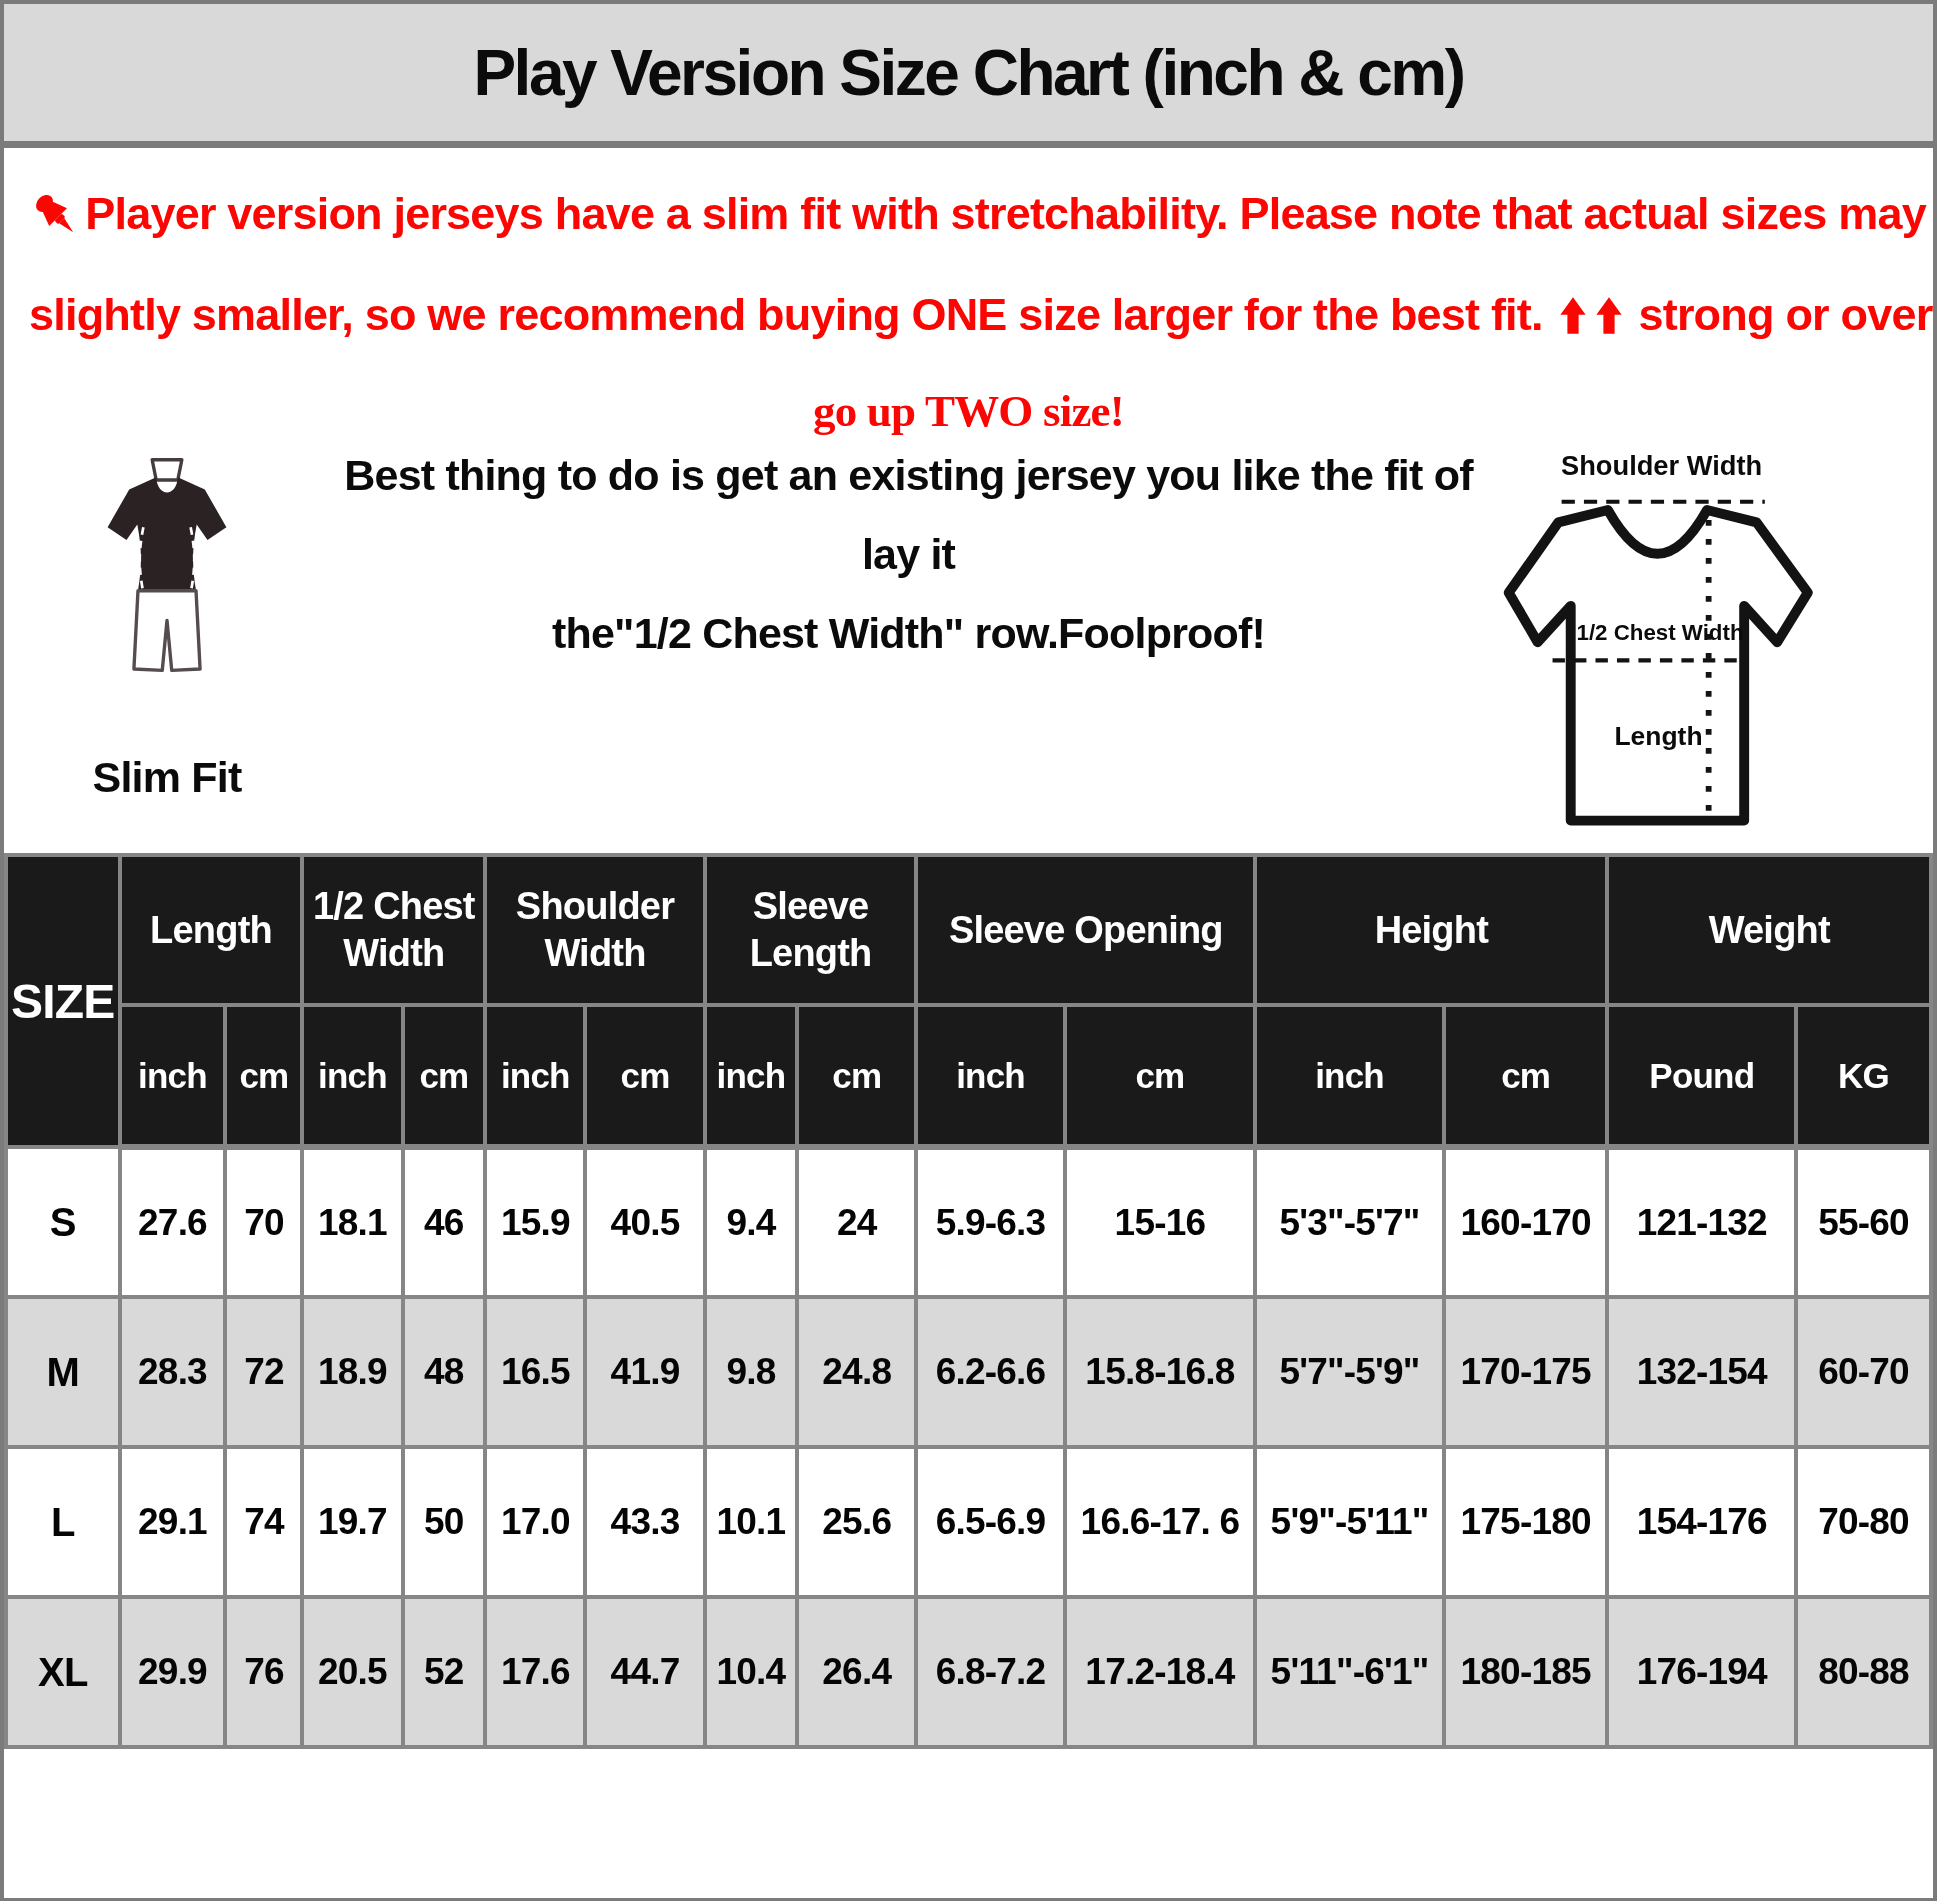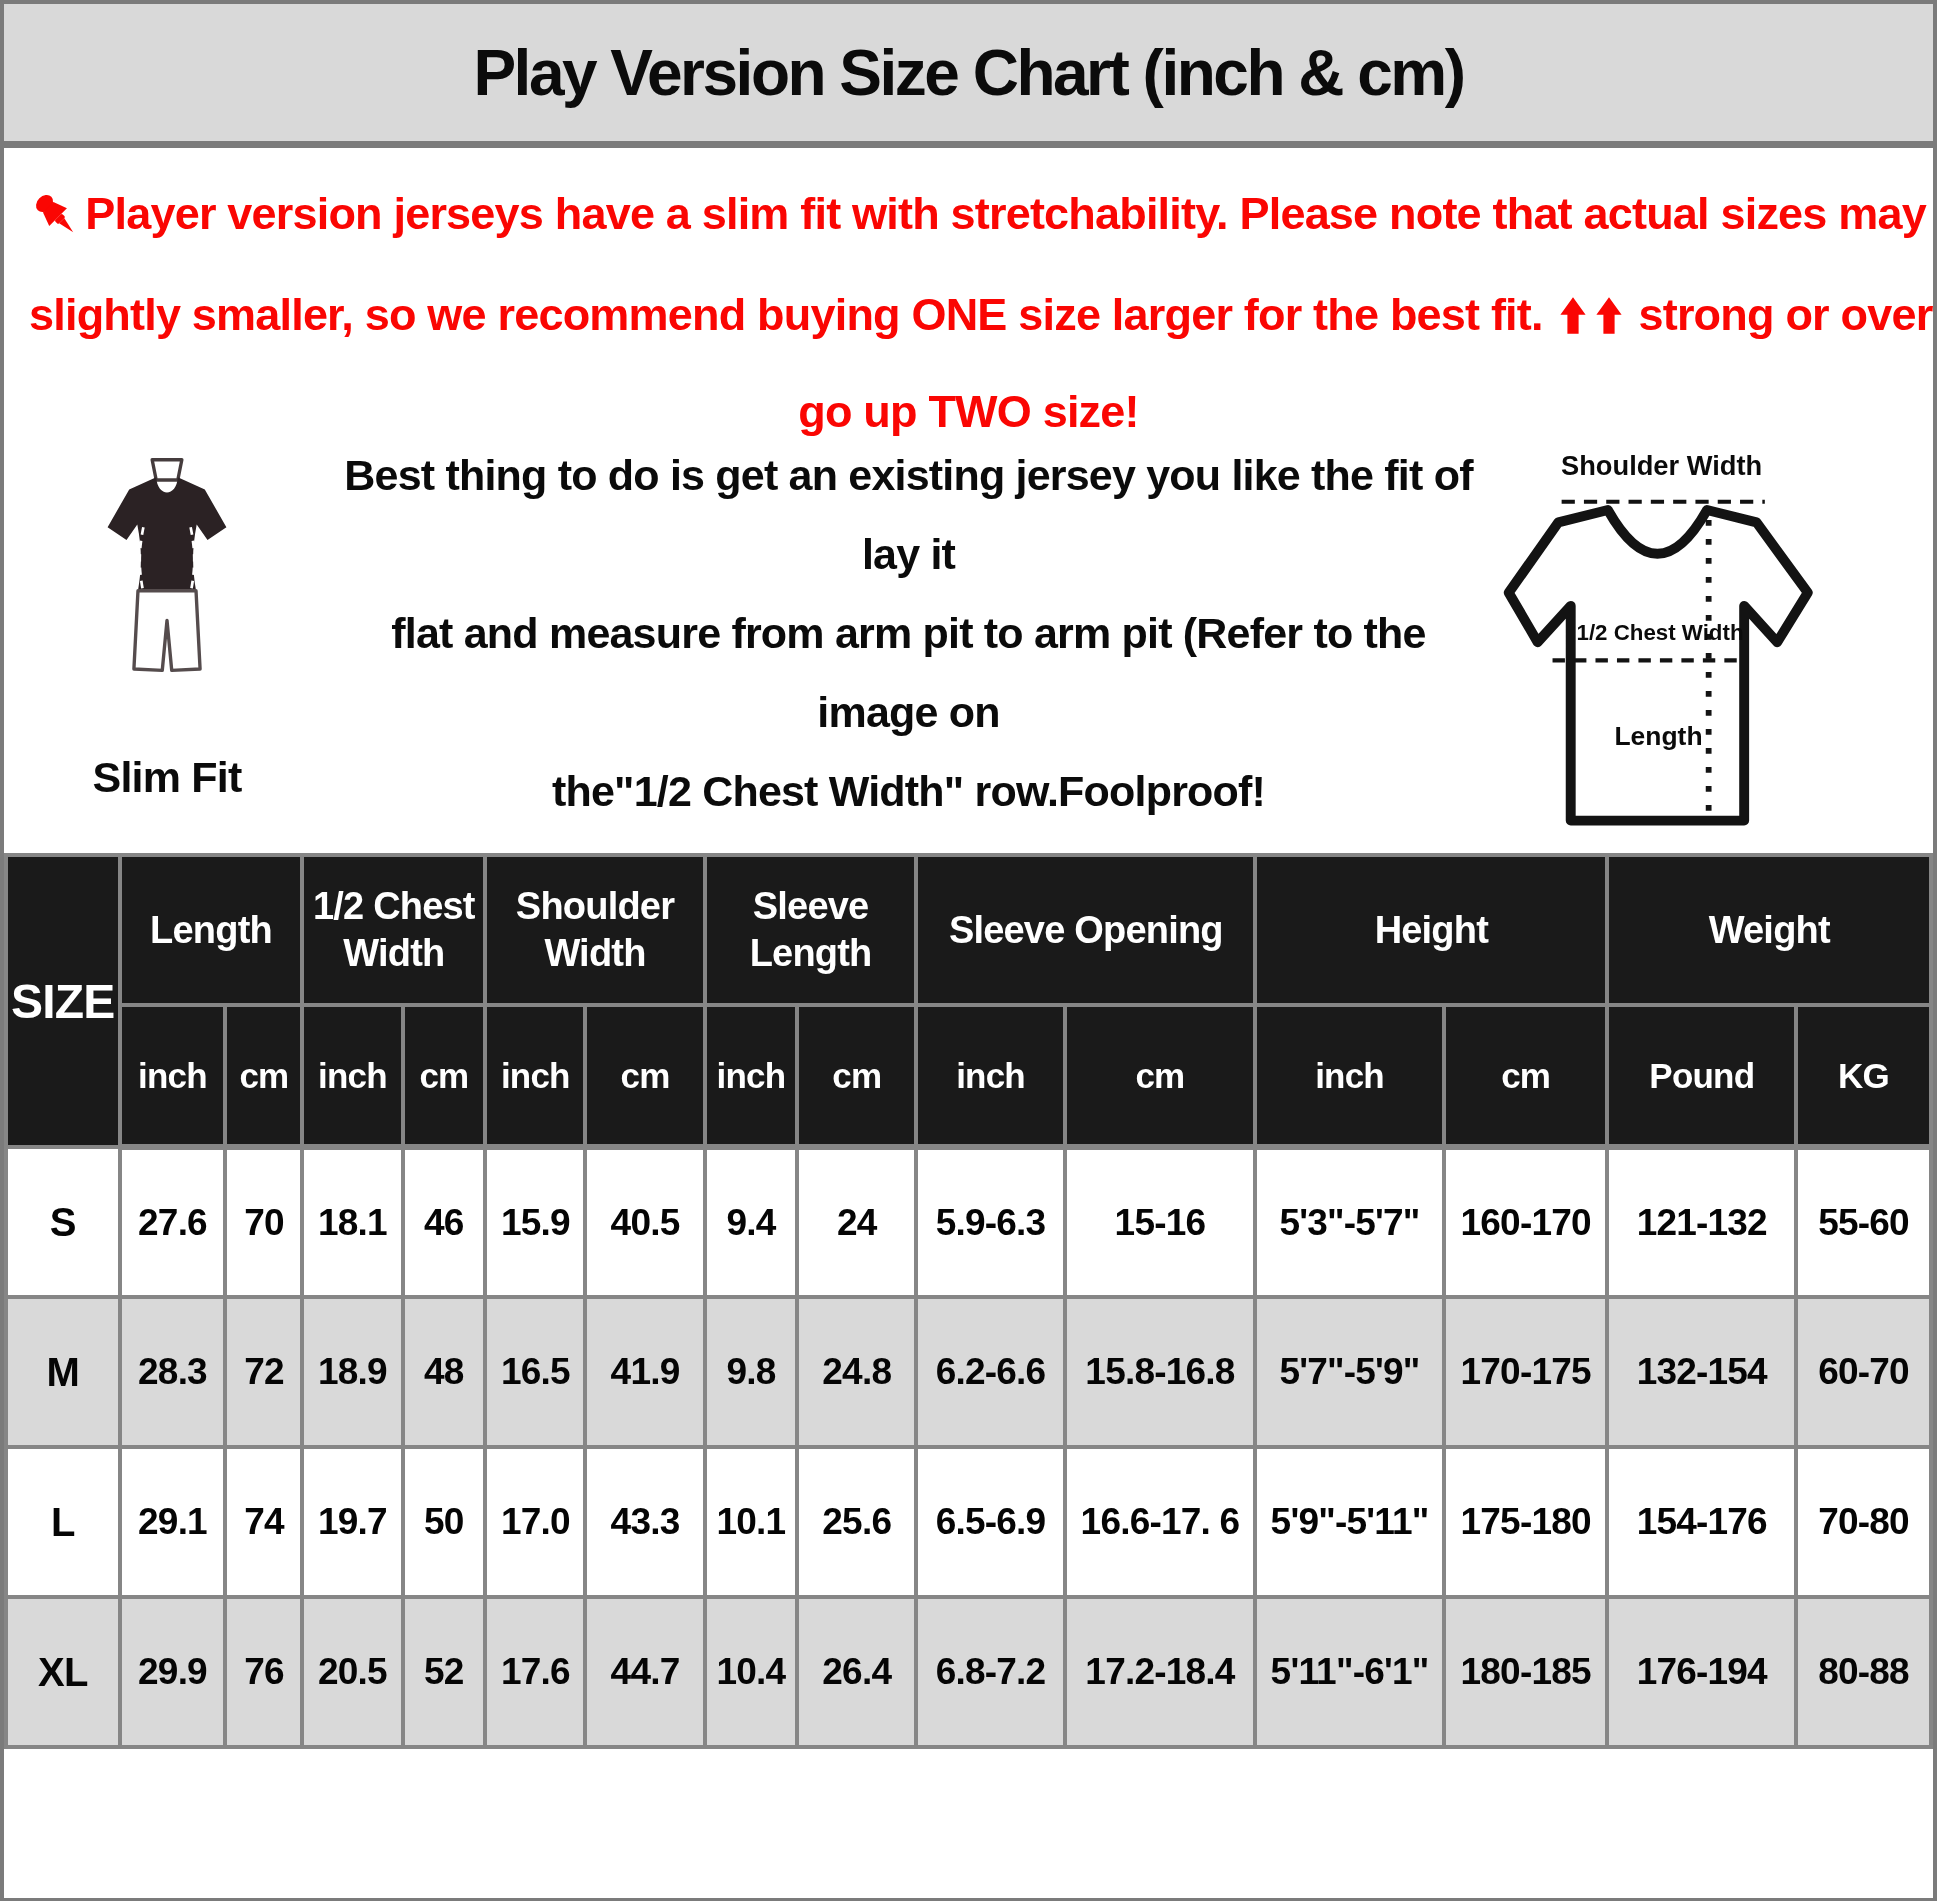--- a/index.html
+++ b/index.html
@@ -13,21 +13,21 @@
     height:137px;background:#d9d9d9;border-bottom:7.4px solid #7b7b7b;
     display:flex;align-items:center;justify-content:center;
   }
   .title-bar h1{
     margin:2px;font-size:64px;font-weight:800;letter-spacing:-2.5px;color:#0b0b0b;
   }
   
   .warning{ text-align:center;color:#fa0603;font-weight:800;font-size:45px;letter-spacing:-0.8px; }
   .warn-line{ line-height:1.05;margin:0 25px 50px 25px; white-space:nowrap;}
   .warn-line.first{ margin-top:40px; }
-  .warn-line.last{ margin-bottom:0; }
+  .warn-line.last{ margin-bottom:0;font-family:Liberation Serif, serif; }
   .pushpin{ width:53px;height:53px;vertical-align:-11.6px;margin-right:3.3px; }
   .up-arrow{ width:28px;height:41px;vertical-align:-5.8px;margin:0 4.1px; }
   
   .middle{ display:flex;align-items:flex-start;margin-top:0; }
   .slimfit-col{ width:326px;flex:0 0 326px;text-align:center; }
   .slimfit-col svg{ width:162px;height:233px;margin-top:21.5px; }
   .slimfit-label{ font-size:43px;font-weight:800;margin-top:60px;letter-spacing:-0.8px;color:#0b0b0b; }
   .instructions{ flex:1;text-align:center;font-weight:800;color:#0b0b0b;letter-spacing:-0.8px; }
   .instr-heading{ font-size:43px;margin-top:63px;line-height:1; }
   .instr-line{ font-size:43px;line-height:79px; }
@@ -93,21 +93,20 @@
         <path d="M104 30 C106 60 134 60 136 30 L176 48 L208 104 L180 123 L164 100 C157 136 157 163 163 198 L77 198 C83 163 83 136 76 100 L60 123 L32 104 L64 48 Z" fill="#2b2224"></path>
         <path d="M85 104 C78 138 78 164 84 196" stroke="#ffffff" stroke-width="4" stroke-dasharray="11 9" fill="none"></path>
         <path d="M155 104 C162 138 162 164 156 196" stroke="#ffffff" stroke-width="4" stroke-dasharray="11 9" fill="none"></path>
         <path d="M77 198 L163 198 L169 314 L127 316 L120 242 L113 316 L71 314 Z" fill="#ffffff" stroke="#554c4d" stroke-width="5" stroke-linejoin="round"></path>
       </svg>
       <div class="slimfit-label">Slim Fit</div>
     </div>
 
     <div class="instructions">
       <div class="instr-line">Best thing to do is get an existing jersey you like the fit of lay it</div>
-      <div class="instr-line">flat and measure from arm pit to arm pit (Refer to the image on</div>
       <div class="instr-line">the"1/2 Chest Width" row.Foolproof!</div>
     </div>
 
     <div class="diagram-col">
       <svg viewBox="0 0 520 500" aria-hidden="true">
         <text x="205" y="44" font-size="33" font-weight="bold" text-anchor="middle" fill="#0b0b0b">Shoulder Width</text>
         <line x1="84" y1="76" x2="330" y2="76" stroke="#111111" stroke-width="5" stroke-dasharray="16 11"></line>
         <path d="M140 86 Q200 192 260 86 L320 101 L382 186 L345 246 L305 202 L305 462 L95 462 L95 202 L55 246 L20 186 L80 101 Z" fill="#ffffff" stroke="#131313" stroke-width="12" stroke-linejoin="round"></path>
         <line x1="262" y1="98" x2="262" y2="452" stroke="#131313" stroke-width="7" stroke-dasharray="7 16"></line>
         <line x1="73" y1="268" x2="305" y2="268" stroke="#131313" stroke-width="5" stroke-dasharray="15 11"></line>

